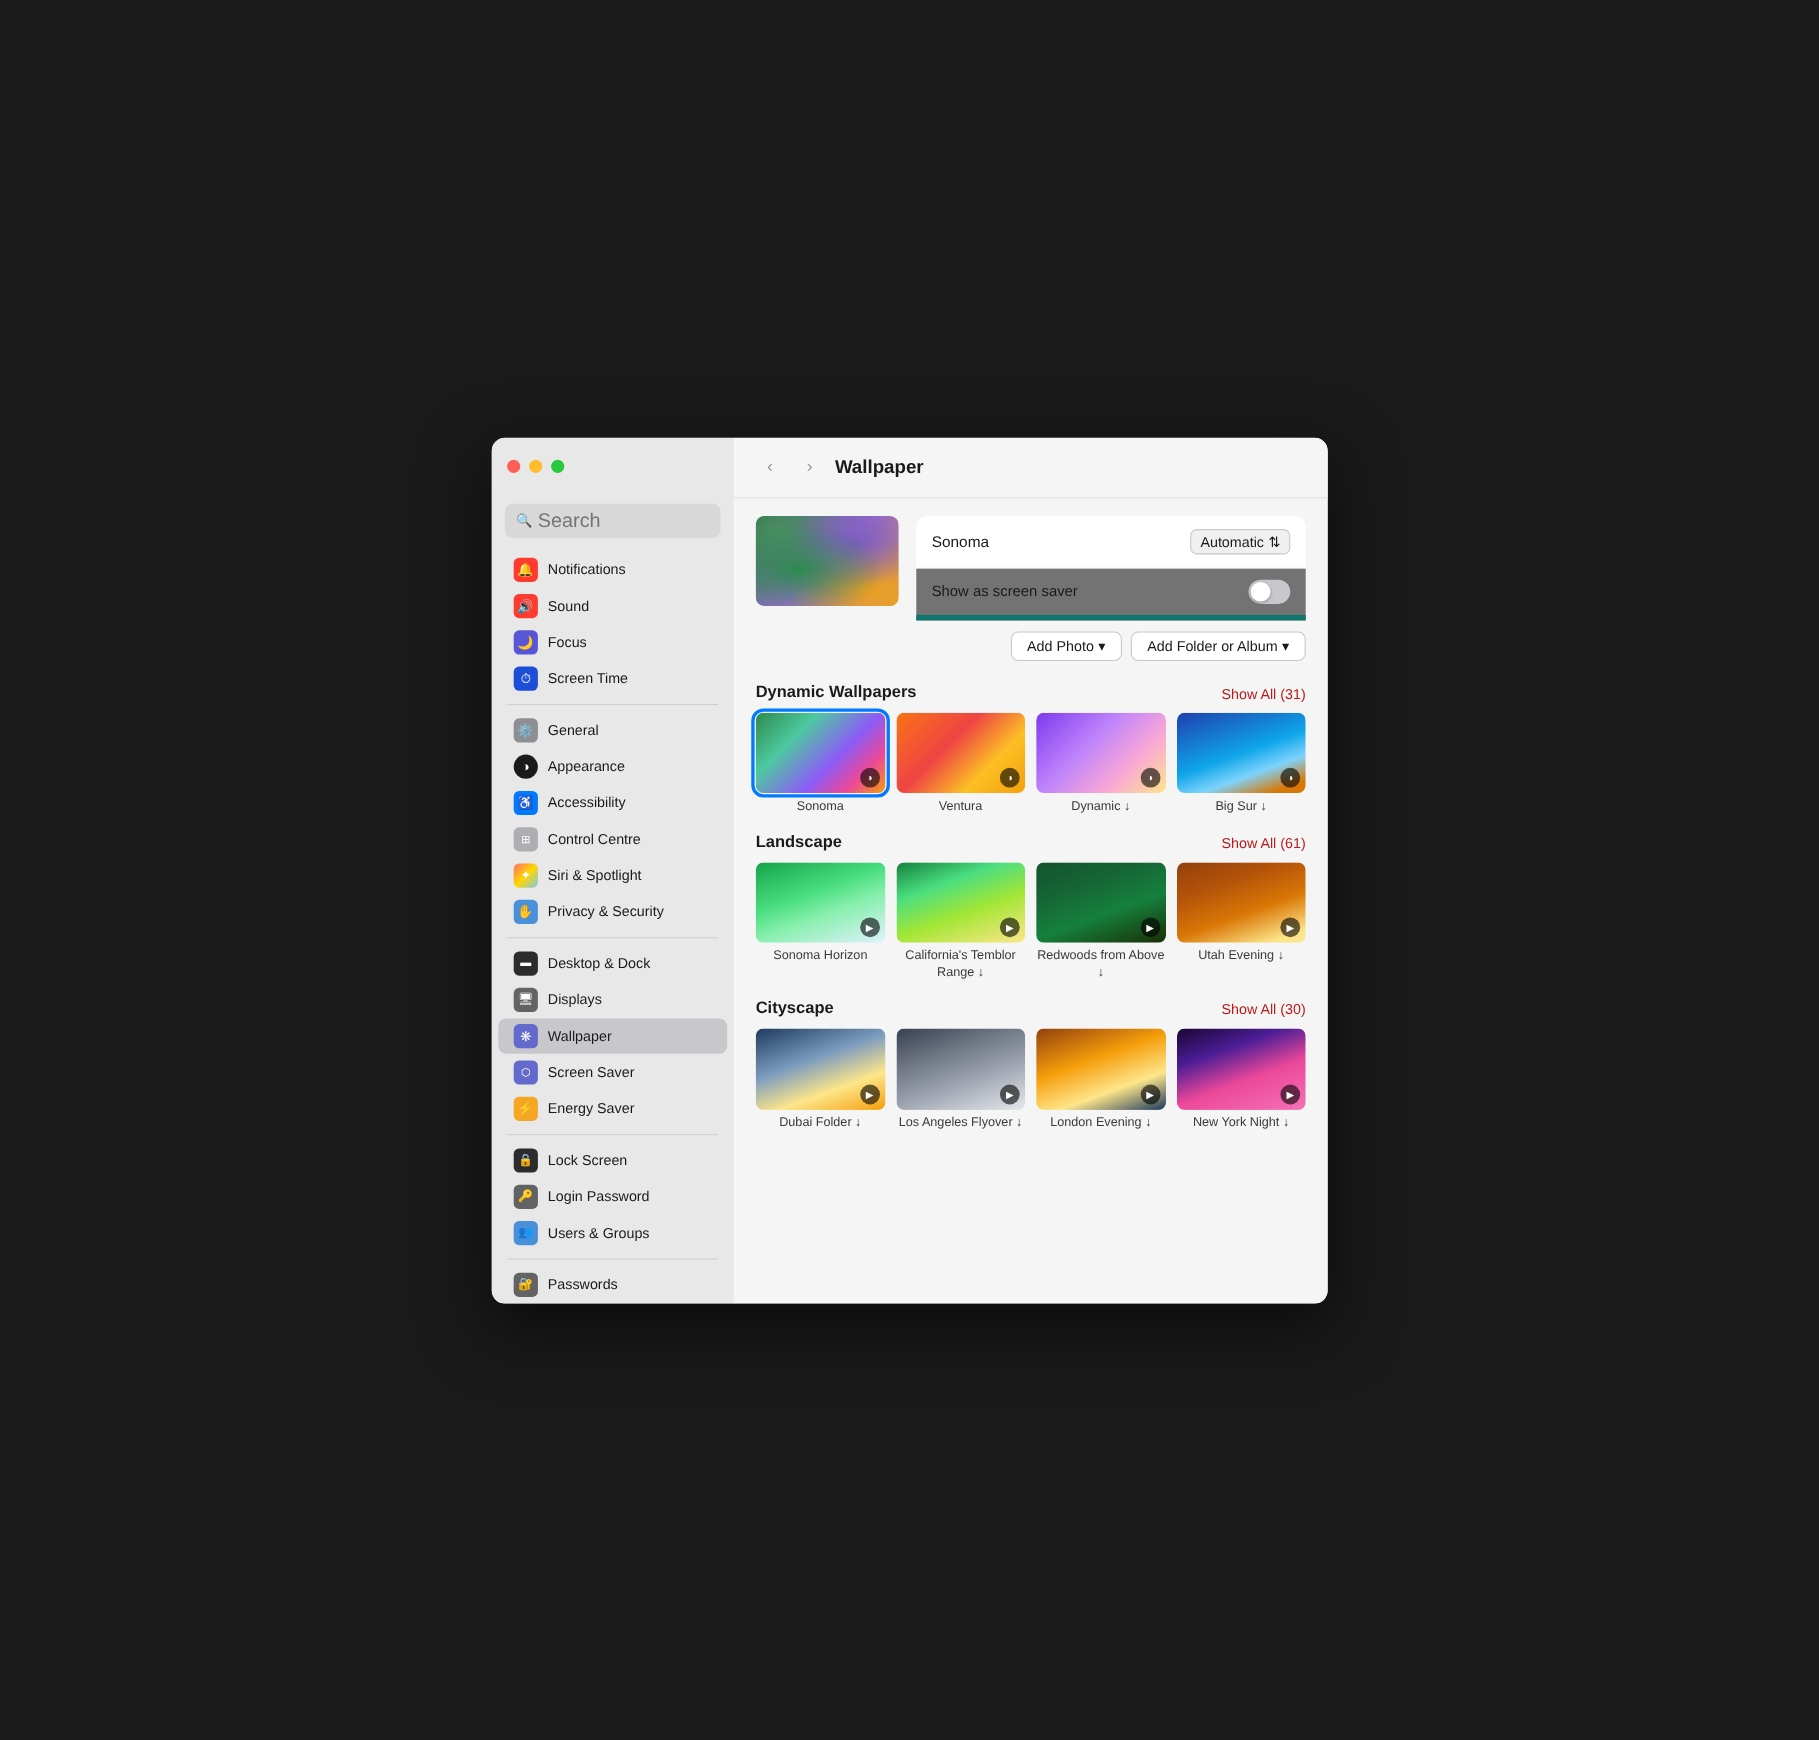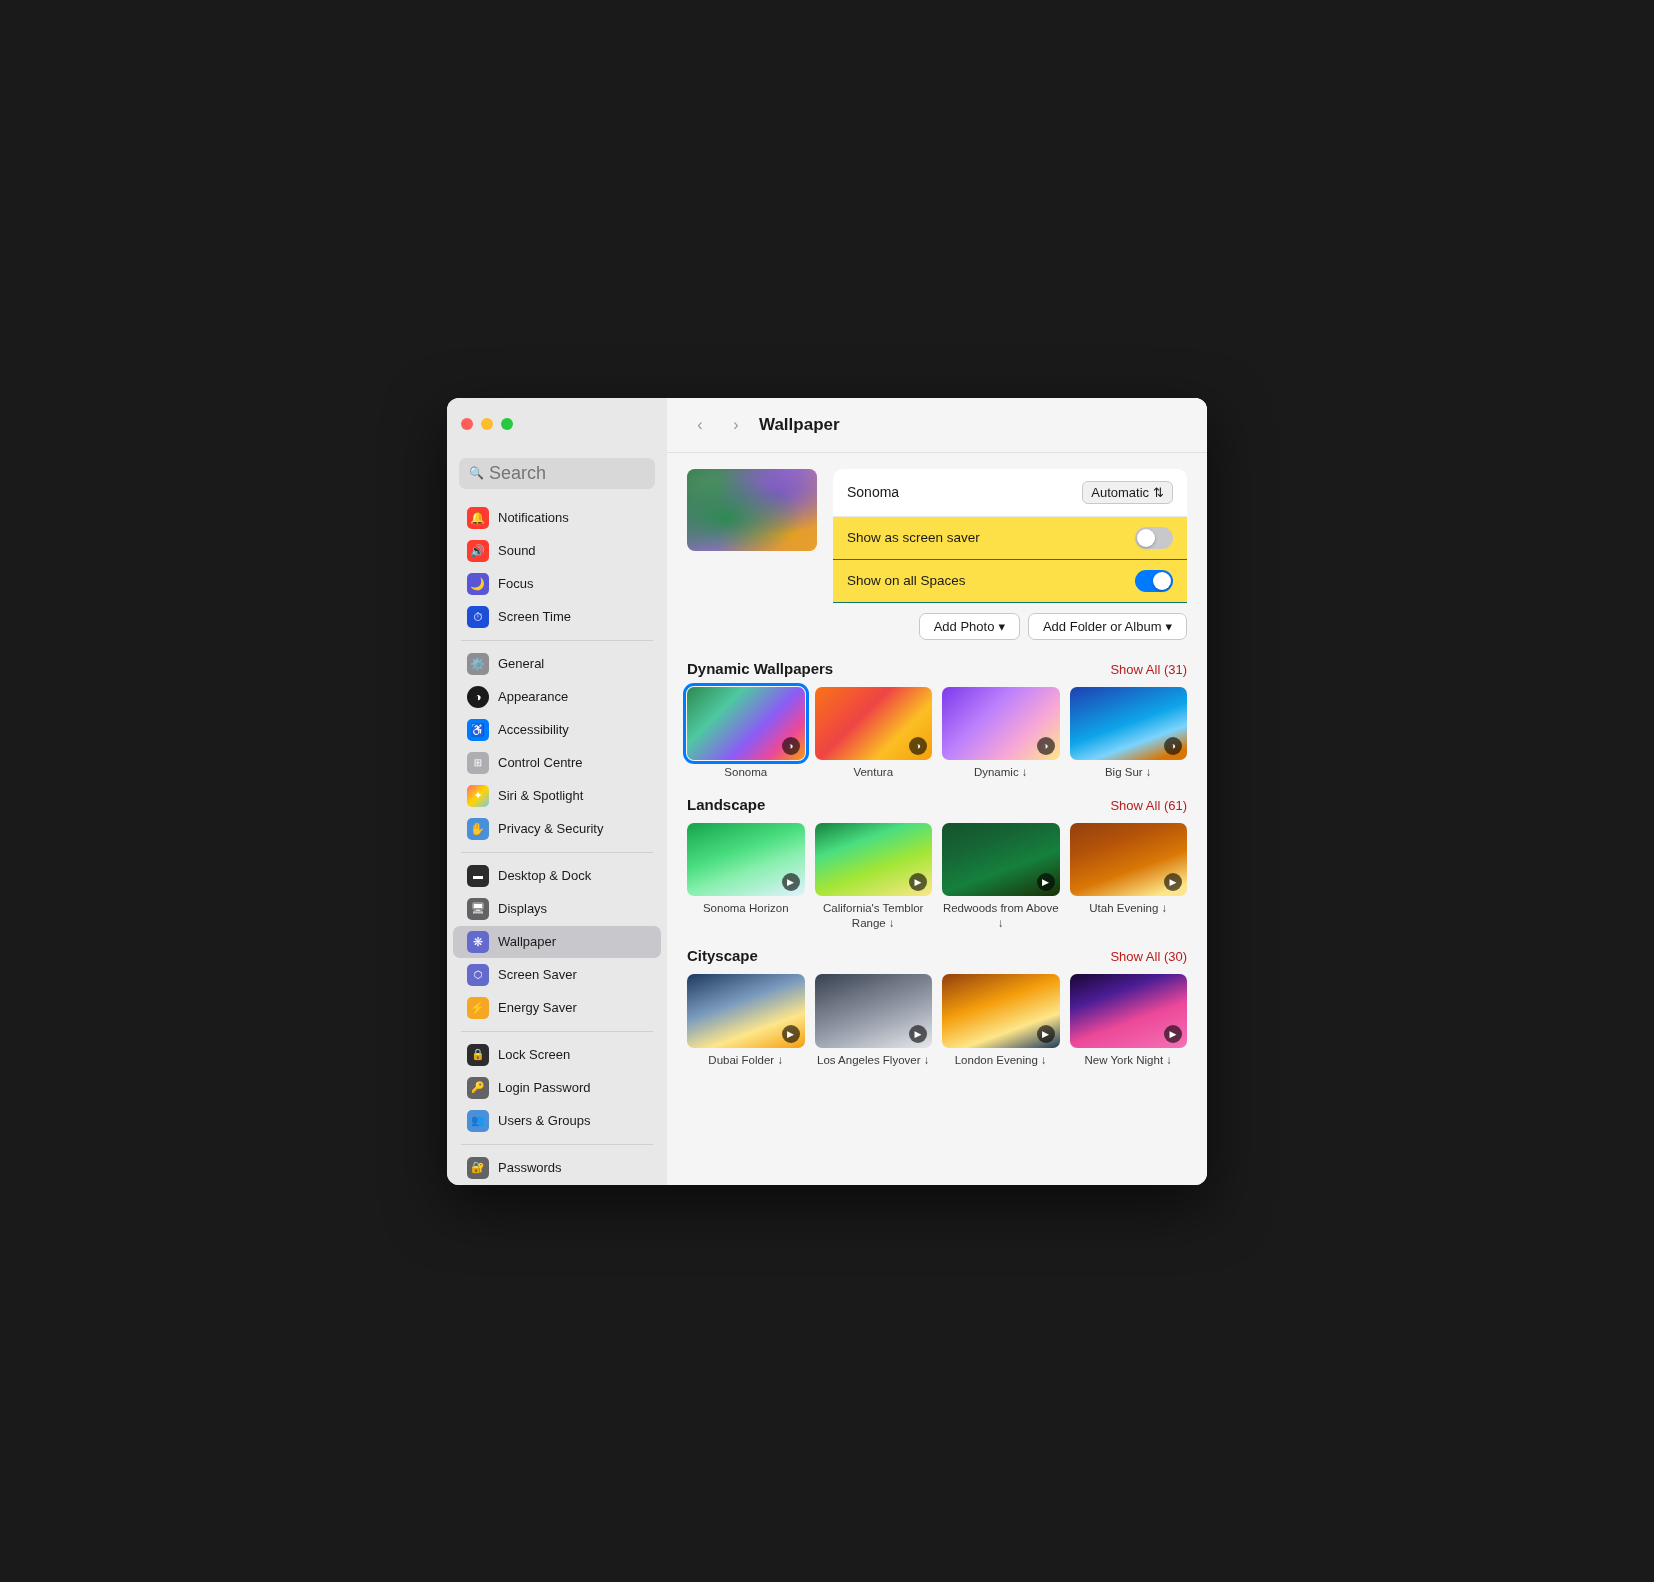--- a/index.html
+++ b/index.html
@@ -182,22 +182,22 @@
       padding: 3px 8px;
       font-size: 13px;
       cursor: pointer;
       color: #1a1a1a;
     }
     .toggle-row {
       display: flex;
       align-items: center;
       justify-content: space-between;
       padding: 10px 14px;
-      background: #fde047;
-      border-bottom: 1px solid #0f766e;
+      background: #737373;
+      border-bottom: 5px solid #0f766e;
     }
     .toggle-row:last-of-type {
       border-radius: 0 0 10px 10px;
       border-bottom: none;
     }
     .toggle-label {
       font-size: 13.5px;
       color: #1a1a1a;
     }
     .toggle {
@@ -465,24 +465,20 @@
             <span class="wallpaper-name">Sonoma</span>
             <div class="select-control">
               <span>Automatic</span>
               <span>⇅</span>
             </div>
           </div>
           <div class="toggle-row">
             <span class="toggle-label">Show as screen saver</span>
             <div class="toggle off"></div>
           </div>
-          <div class="toggle-row">
-            <span class="toggle-label">Show on all Spaces</span>
-            <div class="toggle on"></div>
-          </div>
 
           <div class="action-buttons">
             <button class="action-btn">
               <span>Add Photo</span>
               <span>▾</span>
             </button>
             <button class="action-btn">
               <span>Add Folder or Album</span>
               <span>▾</span>
             </button>

